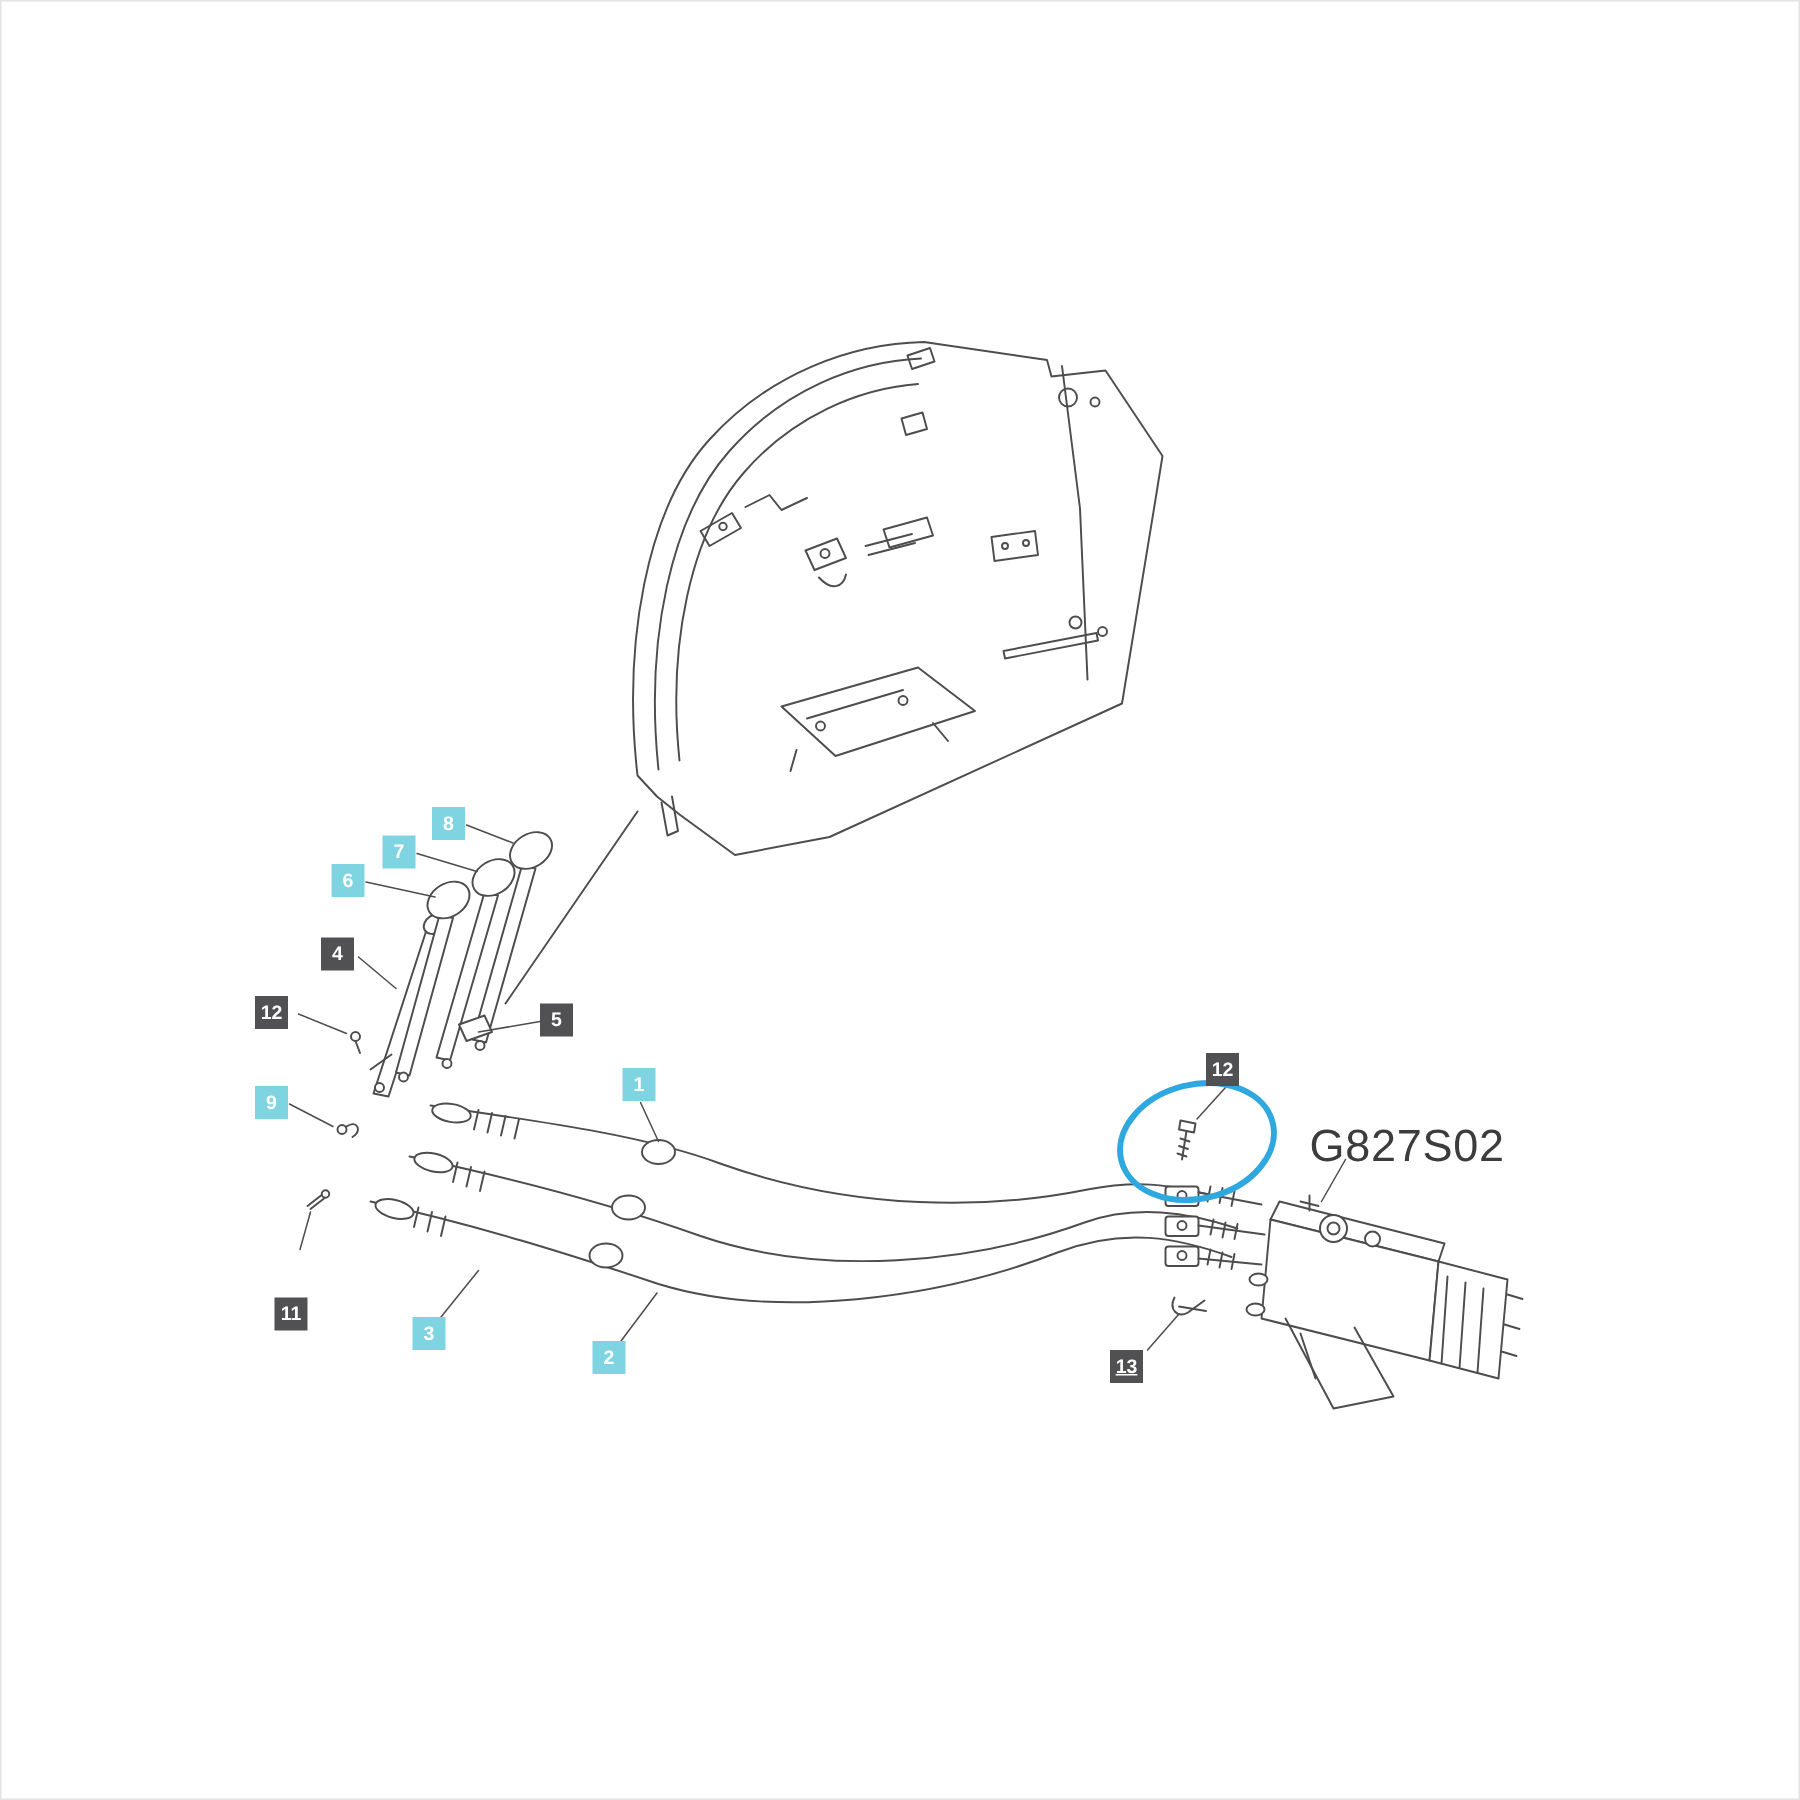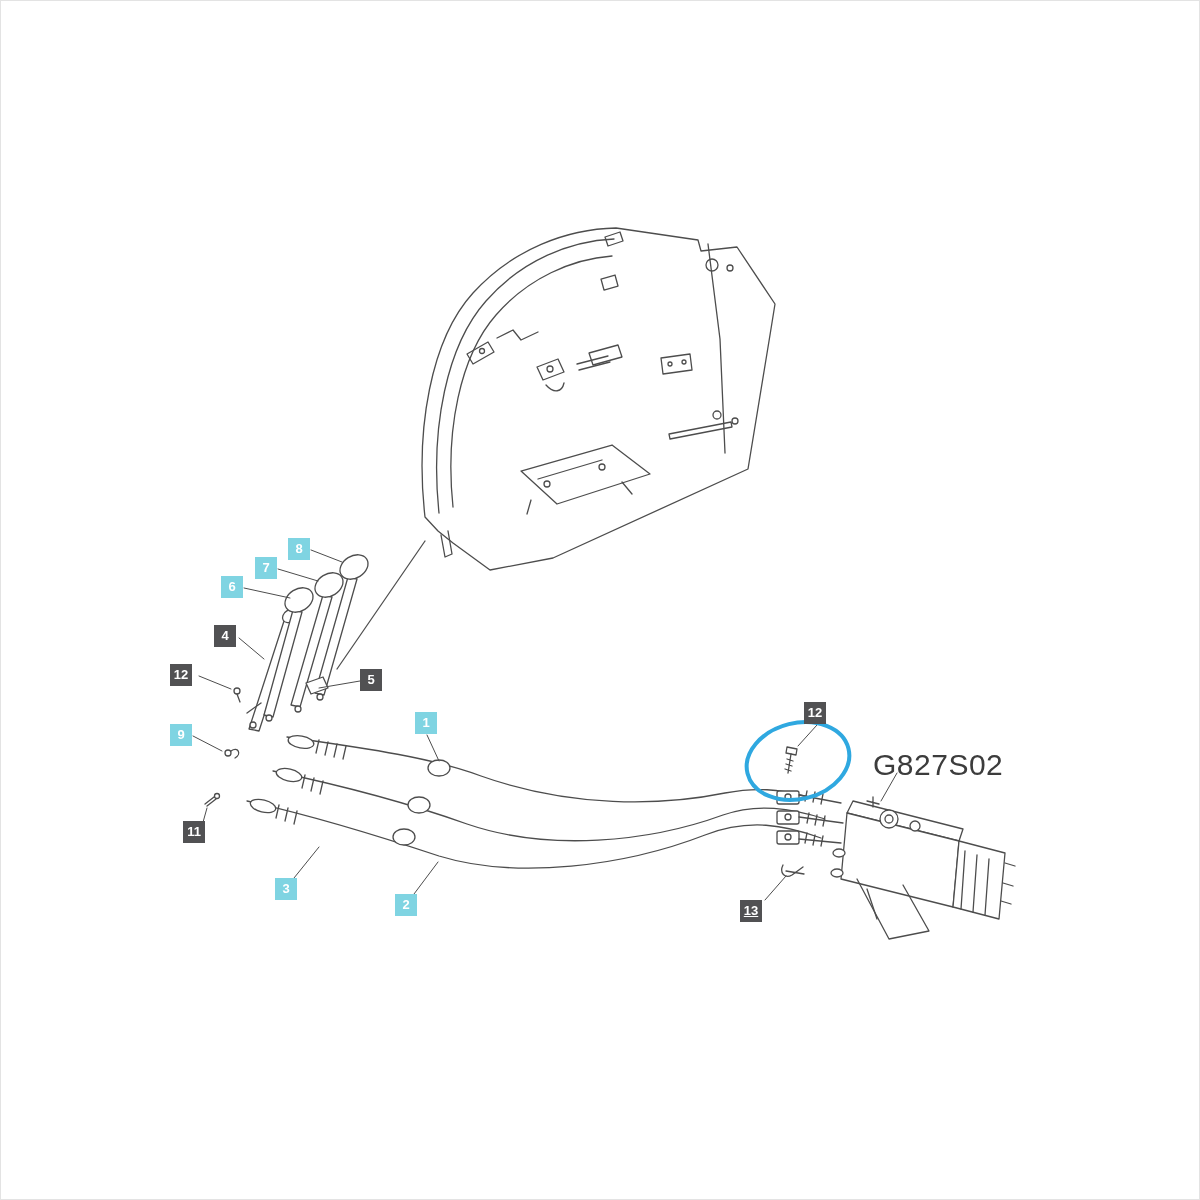--- a/index.html
+++ b/index.html
@@ -161,19 +161,19 @@
   <div class="callout accent" style="left:414px; top:711px;">1</div>
   <div class="callout accent" style="left:394px; top:893px;">2</div>
   <div class="callout accent" style="left:274px; top:877px;">3</div>
   <div class="callout dark" style="left:213px; top:624px;">4</div>
   <div class="callout dark" style="left:359px; top:668px;">5</div>
   <div class="callout accent" style="left:220px; top:575px;">6</div>
   <div class="callout accent" style="left:254px; top:556px;">7</div>
   <div class="callout accent" style="left:287px; top:537px;">8</div>
   <div class="callout accent" style="left:169px; top:723px;">9</div>
   <div class="callout dark" style="left:169px; top:663px;">12</div>
-  <div class="callout dark" style="left:182px; top:820px;">11</div>
+  <div class="callout dark" style="left:182px; top:864px;">11</div>
   <div class="callout dark" style="left:803px; top:701px;">12</div>
   <div class="callout dark" style="left:739px; top:899px;text-decoration:underline;">13</div>
 
   <div class="part-code">G827S02</div>
 
 </div>
 
 </body></html>

